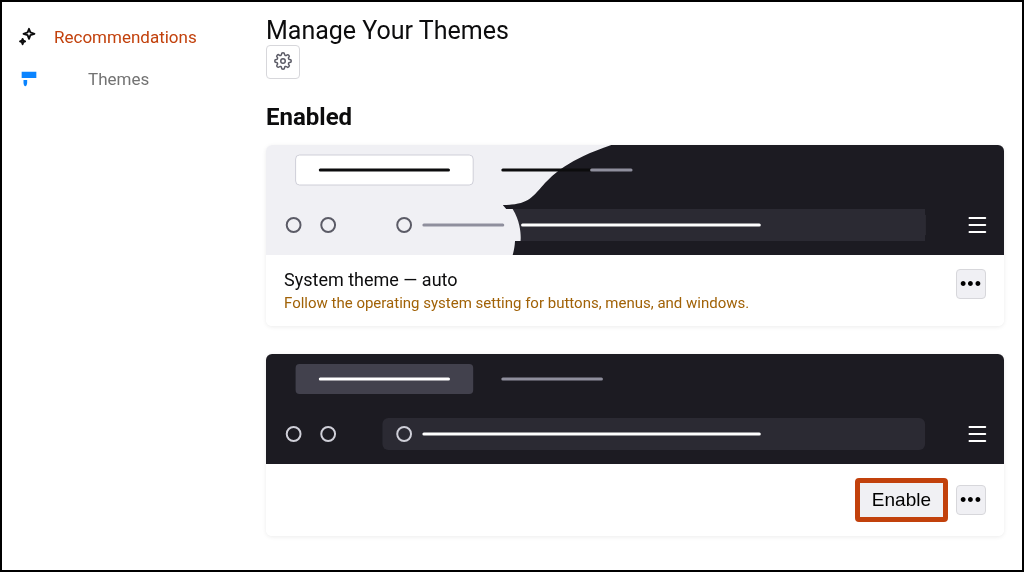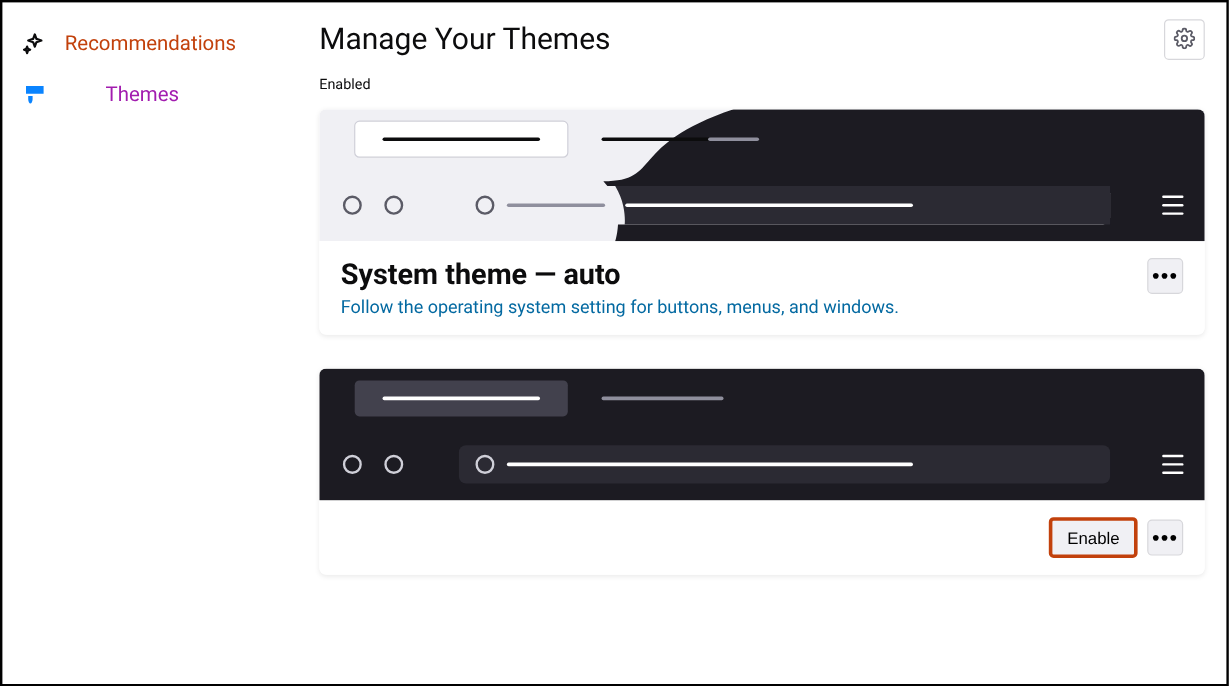--- a/index.html
+++ b/index.html
@@ -1,33 +1,33 @@
 <!DOCTYPE html>
 <html><head>
 <meta charset="utf-8">
 <style>
 * { margin: 0; padding: 0; box-sizing: border-box; }
 body { font-family: -apple-system, BlinkMacSystemFont, "Segoe UI", Roboto, sans-serif; background: #fff; color: #0c0c0d; width: 1024px; height: 572px; overflow: hidden; border: 2px solid #000; }
 .layout { display: flex; height: 100%; }
 .sidebar { width: 240px; padding: 14px 8px; }
 .side-item { display: flex; align-items: center; gap: 14px; padding: 10px 8px; cursor: pointer; border-radius: 4px; font-size: 17px; color: #c2410c; }
-.side-item.active { color: #a21caf; gap: 48px; }
+.side-item.active { color: #737373; gap: 48px; }
 .side-item .icon { width: 22px; height: 22px; display: flex; align-items: center; justify-content: center; }
 .main { flex: 1; padding: 14px 18px 0 24px; overflow-y: auto; }
-.header-row { display: flex; align-items: center; justify-content: space-between; margin-bottom: 13px; }
+.header-row { display: flex; justify-content: space-between; margin-bottom: 24px; flex-direction: column; }
 .page-title { font-size: 25px; font-weight: 400; }
 .gear-btn { width: 34px; height: 34px; border: 1px solid #d7d7db; border-radius: 4px; background: #fff; display: flex; align-items: center; justify-content: center; cursor: pointer; }
-.section-title { font-size: 12px; font-weight: 400; margin-bottom: 14px; }
+.section-title { font-size: 24px; font-weight: 700; margin-bottom: 14px; }
 .card { border-radius: 6px; overflow: hidden; box-shadow: 0 1px 4px rgba(0,0,0,0.08); margin-bottom: 28px; }
 .preview { height: 110px; width: 100%; display: block; }
 .card-body { background: #fff; padding: 14px 18px; display: flex; align-items: flex-start; justify-content: space-between; gap: 12px; }
-.card-text .name { font-size: 24px; font-weight: 700; margin-bottom: 4px; }
-.card-text .desc { font-size: 15px; color: #0369a1; }
+.card-text .name { font-size: 18px; font-weight: 400; margin-bottom: 4px; }
+.card-text .desc { font-size: 15px; color: #a16207; }
 .card-actions { display: flex; align-items: center; gap: 8px; }
-.btn { border: 3px solid #c2410c; background: #f0f0f4; border-radius: 4px; padding: 6px 12px; font-size: 14px; cursor: pointer; }
+.btn { border: 5px solid #c2410c; background: #f0f0f4; border-radius: 4px; padding: 6px 12px; font-size: 19px; cursor: pointer; }
 .more-btn { width: 30px; height: 30px; border: 1px solid #d7d7db; background: #f0f0f4; border-radius: 4px; display: flex; align-items: center; justify-content: center; cursor: pointer; font-size: 18px; letter-spacing: 1px; line-height: 0; }
 </style>
 </head>
 <body>
 
 <div class="layout">
   <nav class="sidebar">
     <div class="side-item">
       <span class="icon">
         <svg width="22" height="22" viewBox="0 0 24 24" fill="none" stroke="#0c0c0d" stroke-width="2" stroke-linecap="round" stroke-linejoin="round">

